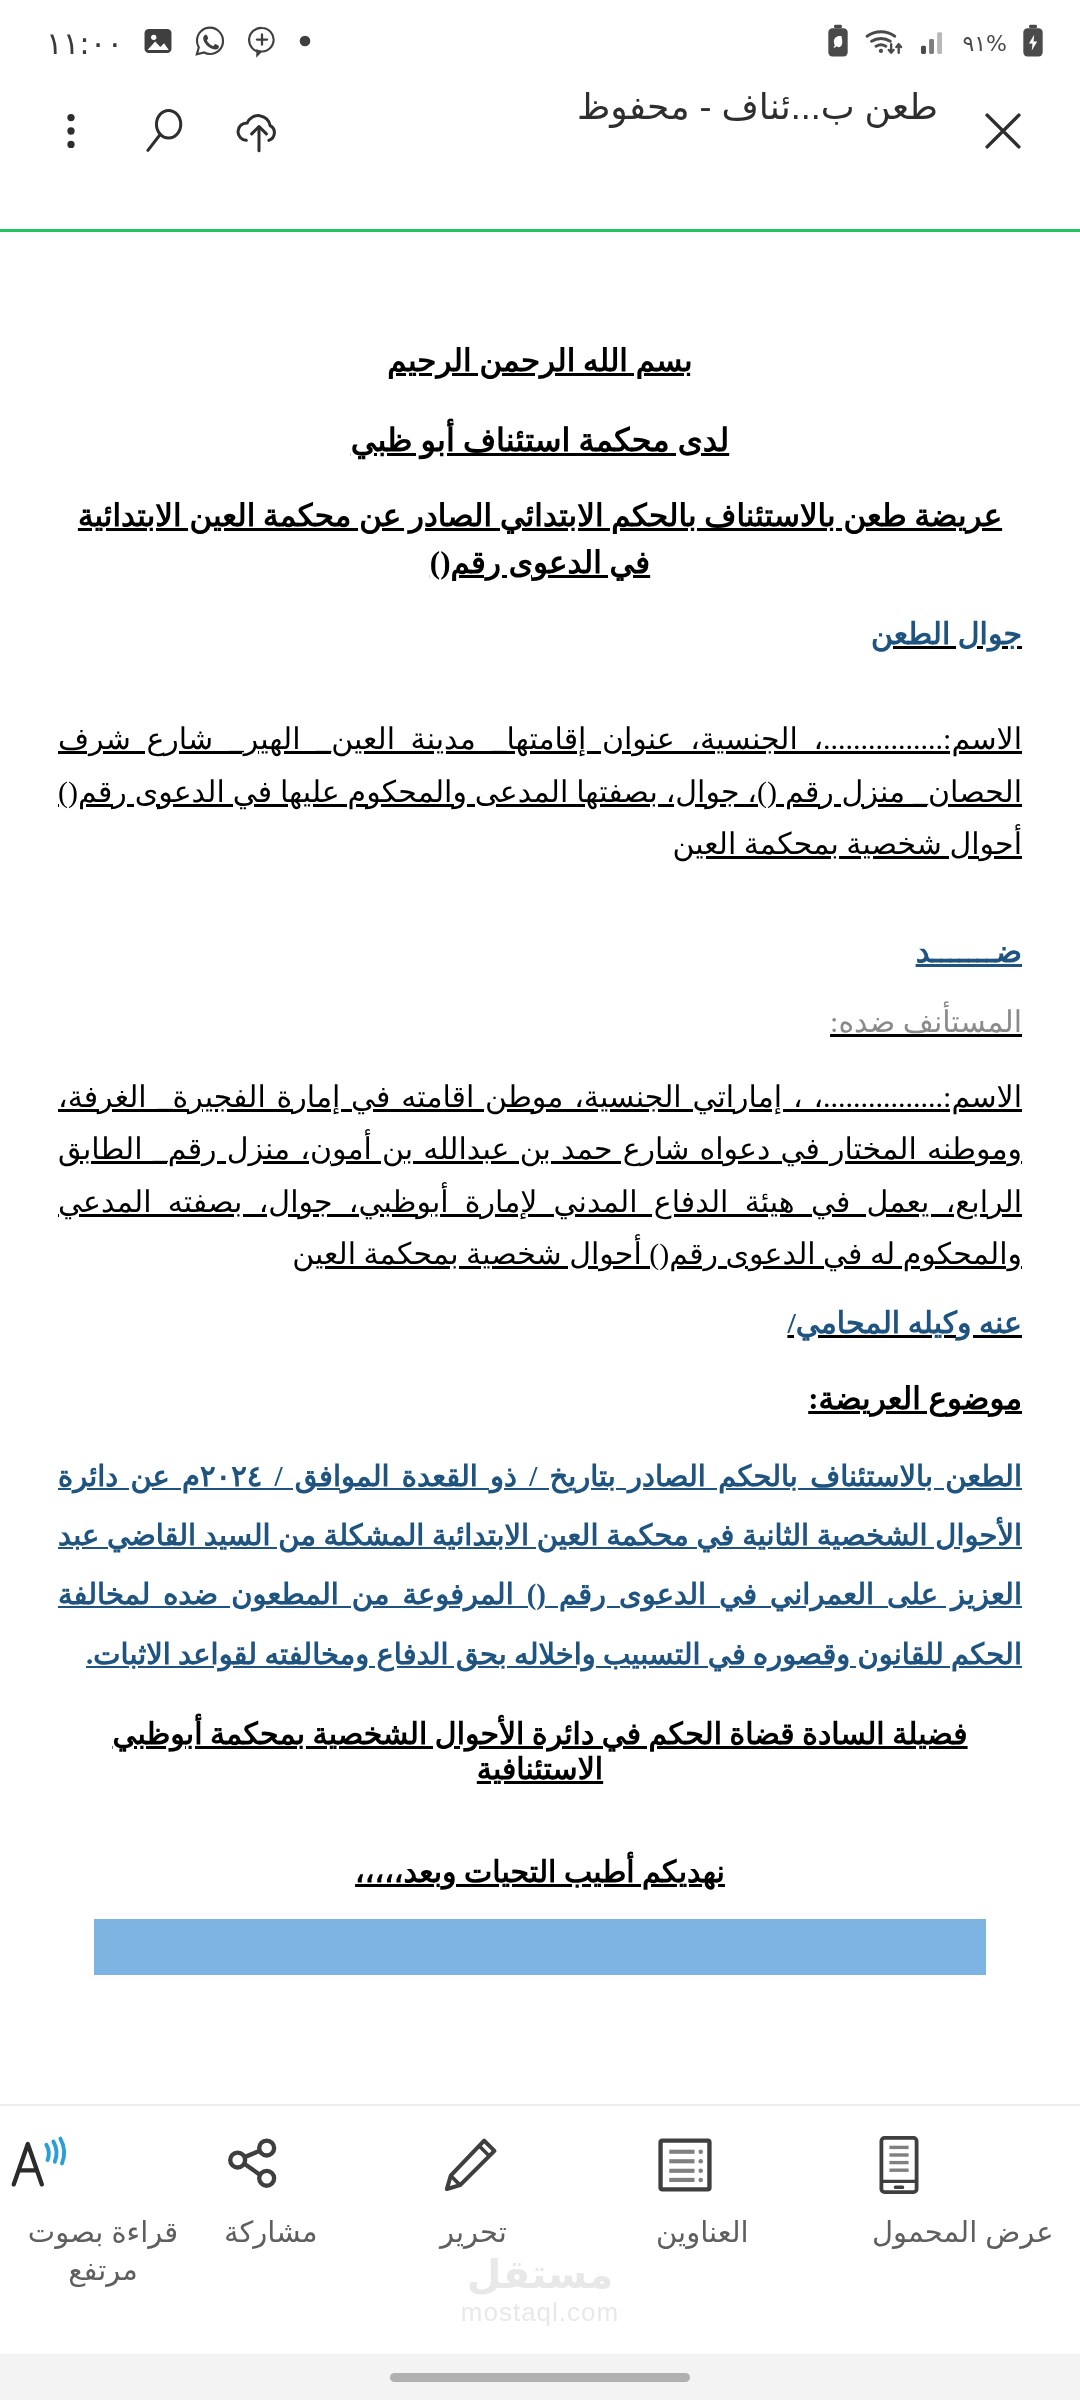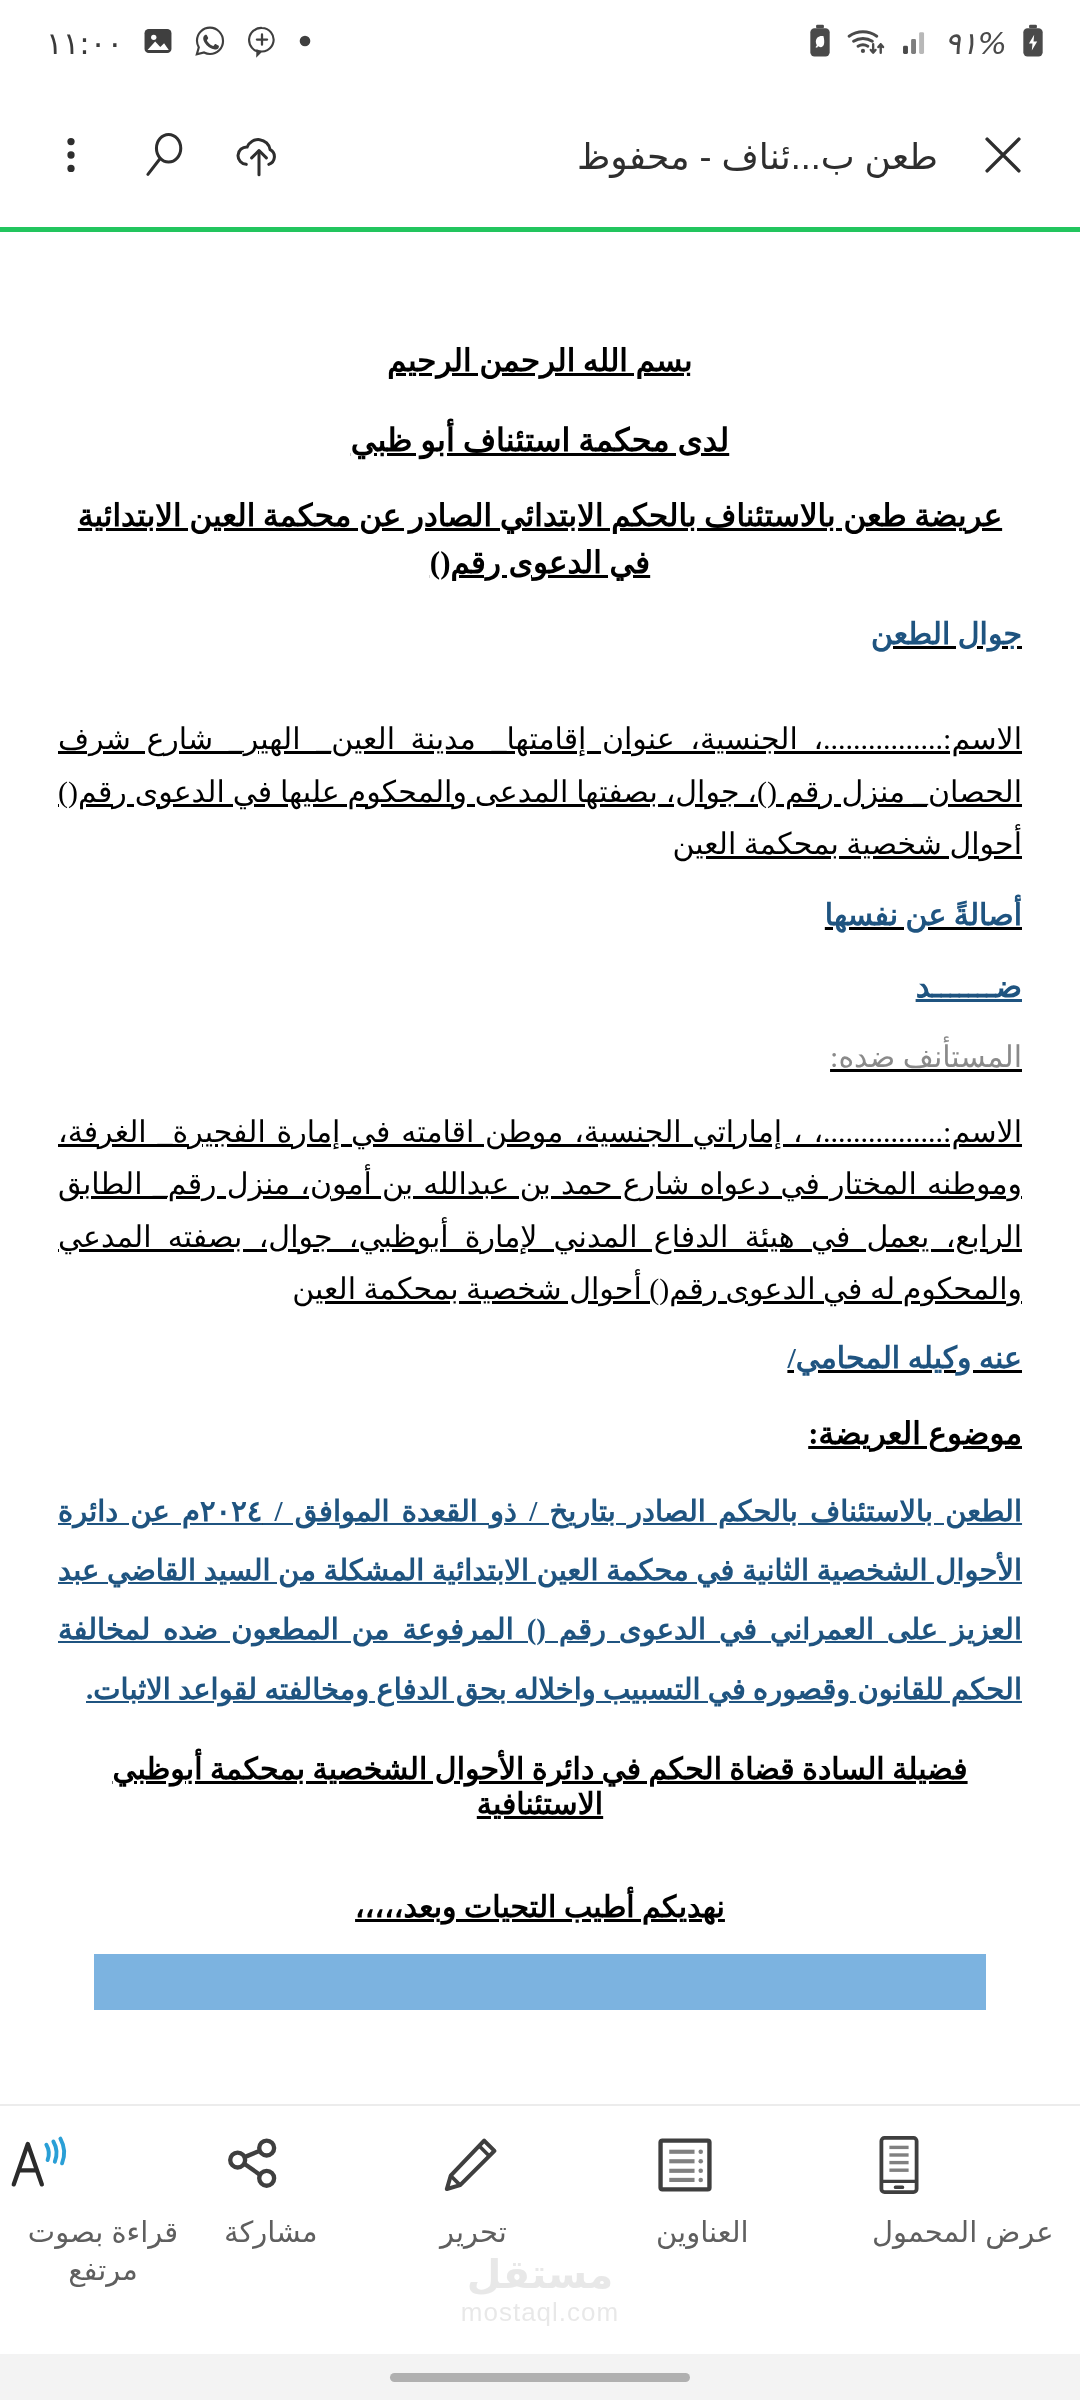--- a/index.html
+++ b/index.html
@@ -42,36 +42,35 @@
     color: #3a3a3a;
     letter-spacing: 0.5px;
     font-family: "DejaVu Sans", sans-serif;
   }
   .status-right {
     display: flex;
     align-items: center;
     gap: 13px;
   }
   .battery-pct {
-    font-size: 31px;
+    font-size: 22px;
     color: #4a4a4a;
     font-family: "DejaVu Sans", sans-serif;
     letter-spacing: 0px;
-    font-style: italic;
   }
   .si { display: block; }
 
   
   .app-bar {
     height: 146px;
     flex: 0 0 146px;
     display: flex;
-    align-items: center;
-    background: #ffffff;
-    border-bottom: 5px solid #22c55e;
+    align-items: flex-start;
+    background: #ffffff;
+    border-bottom: 3px solid #22c55e;
     padding: 0 30px 0 24px;
     direction: rtl;
   }
   .app-title {
     font-size: 36px;
     color: #2e2e2e;
     white-space: nowrap;
     margin-right: 10px;
     margin-left: auto;
     padding-right: 8px;
@@ -351,21 +350,20 @@
 
         <div style="height:30px"></div>
 
 
         <div style="height:32px"></div>
 
         <p class="l-just fs-30 lh-17">الاسم:................، الجنسية، عنوان إقامتها_ مدينة العين_ الهير_ شارع شرف الحصان_ منزل رقم ()، جوال، بصفتها المدعى والمحكوم عليها في الدعوى رقم() أحوال شخصية بمحكمة العين</p>
 
         <div style="height:26px"></div>
 
-        <p class="l-right t-bold t-blue fs-30" style="padding-right:0;text-align:right;">أصالةً عن نفسها</p>
 
         <div style="height:36px"></div>
 
         <p class="l-right t-bold t-blue t-uline fs-31 sep-dd" style="padding-left:78px;">ضـــــــد</p>
 
         <div style="height:34px"></div>
 
         <p class="l-right t-gray fs-30">المستأنف ضده:</p>
 
         <div style="height:32px"></div>

